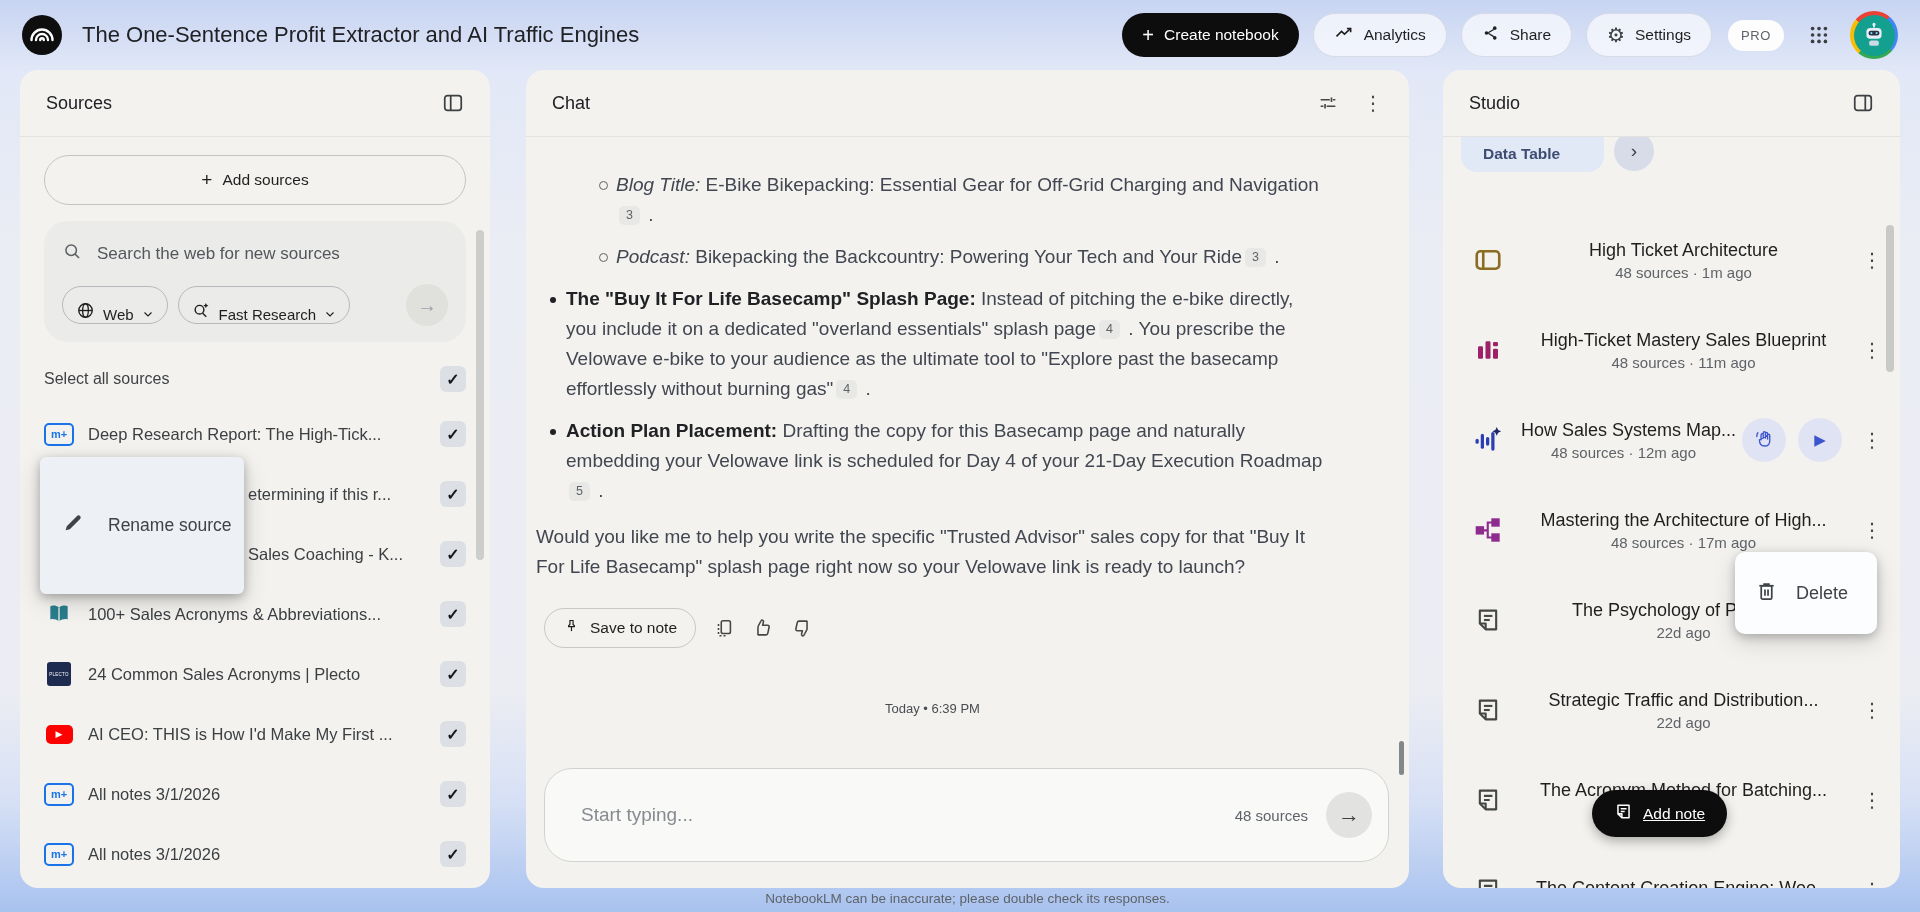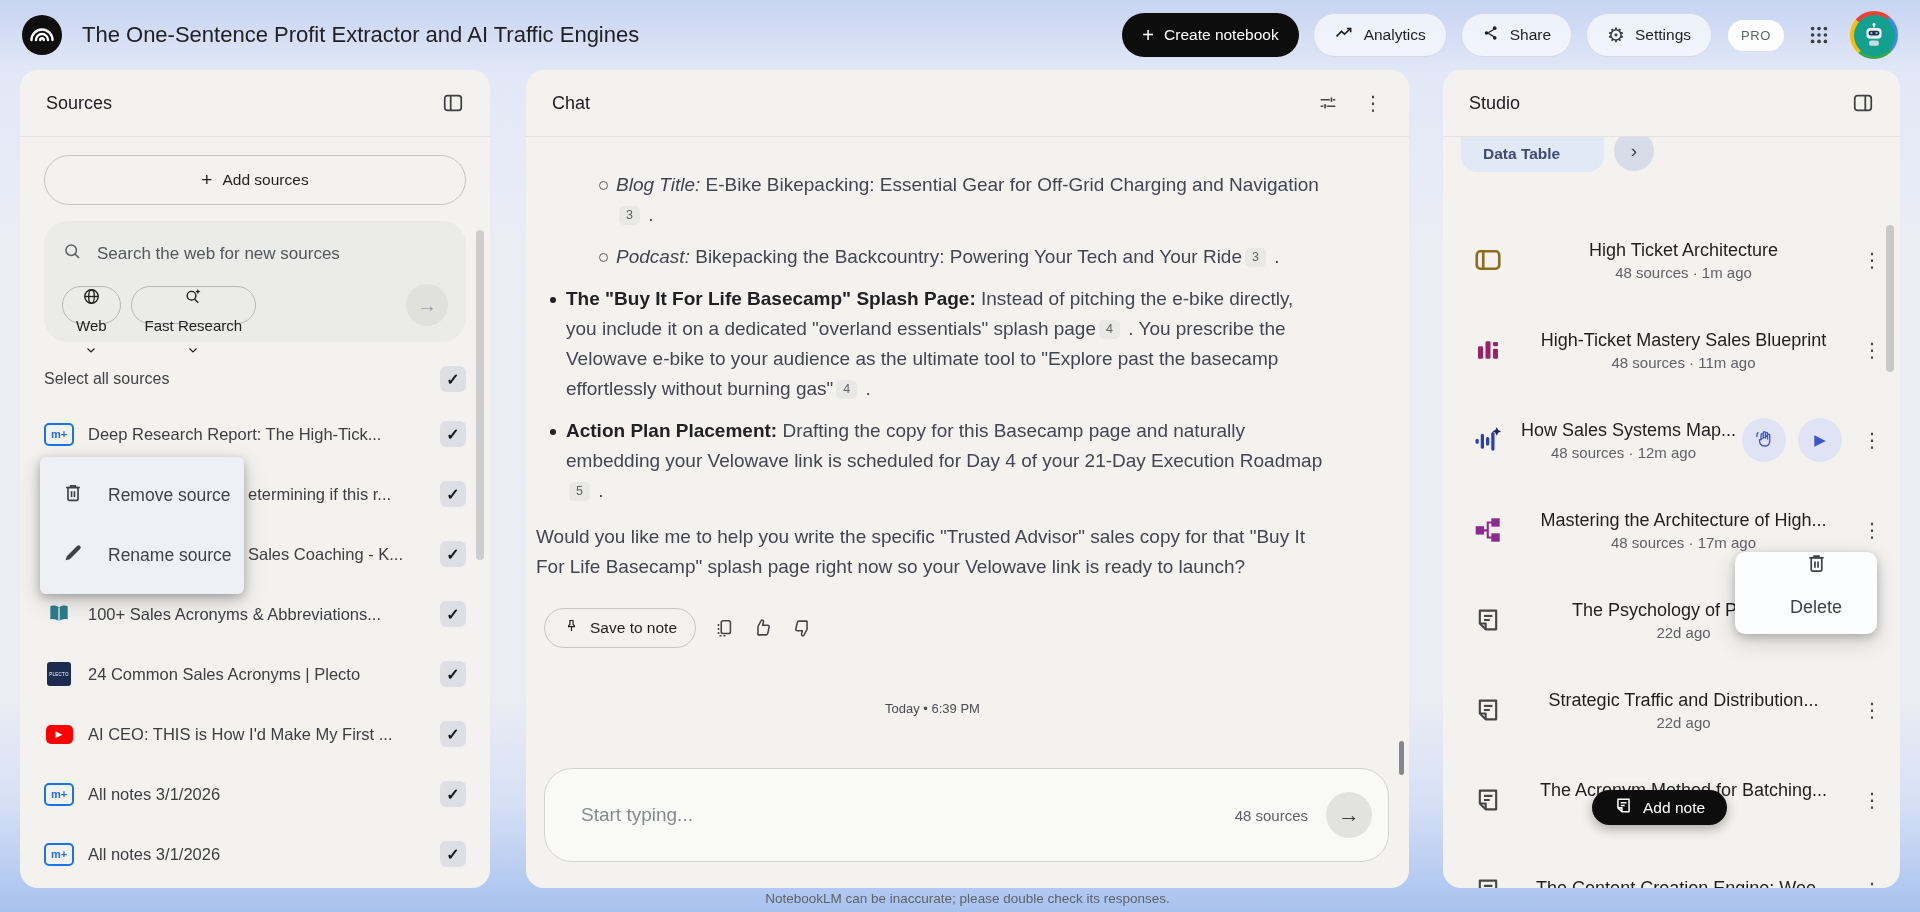--- a/index.html
+++ b/index.html
@@ -38,22 +38,22 @@
   .kebab { font-size:20px; color:#444746; line-height:1; letter-spacing:0; }
 
   
   .add-src { margin:18px 24px 0; height:50px; border:1px solid #c2c4c6; border-radius:25px; background:transparent;
              display:flex; align-items:center; justify-content:center; gap:10px; font-size:15.5px; color:#1f1f1f; width:calc(100% - 48px); cursor:pointer; }
   .add-src .plus { font-size:19px; }
   .search-card { margin:16px 24px 0; background:#ebebe9; border-radius:24px; padding:20px 18px 16px; }
   .search-row { display:flex; align-items:center; gap:14px; }
   .search-ph { font-size:17px; color:#53575c; }
   .filter-row { margin-top:18px; display:flex; align-items:center; gap:10px; }
-  .fpill { height:38px; border:1px solid #b7b9bc; border-radius:19px; background:transparent; display:flex; align-items:center; gap:8px;
-           padding:0 13px; font-size:15px; color:#1f1f1f; cursor:pointer;flex-direction:column; }
+  .fpill { height:38px; border:1px solid #b7b9bc; border-radius:19px; background:transparent; display:flex; align-items:flex-end; gap:8px;
+           padding:0 13px; font-size:15px; color:#1f1f1f; cursor:pointer; }
   .go-circle { margin-left:auto; width:42px; height:42px; border-radius:50%; background:#e0e0dd; border:none; color:#9aa0a6;
                font-size:20px; display:flex; align-items:center; justify-content:center; cursor:pointer; }
   .selrow { margin:24px 24px 0; display:flex; align-items:center; justify-content:space-between; }
   .selrow .lbl { font-size:16px; color:#3f4246; }
   .cbox { width:26px; height:26px; border-radius:6px; background:#dce0e5; color:#17191c; font-size:16px; font-weight:bold;
           display:flex; align-items:center; justify-content:center; cursor:pointer; flex:none; }
   .srclist { margin-top:12px; }
   .srow { height:60px; display:flex; align-items:center; gap:14px; padding:0 24px; cursor:pointer; }
   .srow .fav { width:30px; display:flex; align-items:center; justify-content:center; flex:none; }
   .srow .stitle { flex:1; font-size:16.5px; color:#3c4043; white-space:nowrap; overflow:hidden; }
@@ -113,25 +113,25 @@
   .strow .sic { width:34px; display:flex; align-items:center; justify-content:center; flex:none; }
   .strow .tcol { flex:1; min-width:0;text-align:center; }
   .strow .ttl { font-size:18px; color:#1f1f1f; white-space:nowrap; overflow:hidden; }
   .strow .meta { font-size:15px; color:#5f6368; margin-top:3px; }
   .rbtn { width:44px; height:44px; border-radius:50%; background:#dfe3f4; border:none; display:flex; align-items:center;
           justify-content:center; cursor:pointer; flex:none; }
   .rbtn .play-glyph { color:#3d55cc; font-size:15px; }
   .abtns { display:flex; gap:12px; margin-right:4px; }
   .del-menu { position:absolute; left:1735px; top:552px; width:142px; height:82px; background:#fcfdfe; border-radius:10px;
               box-shadow:0 3px 10px rgba(0,0,0,.22), 0 8px 24px rgba(0,0,0,.14); z-index:40;
-              display:flex; align-items:center; gap:18px; padding-left:20px; cursor:pointer;flex-direction:column; }
+              display:flex; align-items:center; gap:18px; padding-left:20px; cursor:pointer; }
   .del-menu .dtext { font-size:18px; color:#3f4246; }
-  .addnote { position:absolute; left:1592px; top:790px; height:35px; border-radius:24px; background:#0d0d0e; border:none; color:#fff;
+  .addnote { position:absolute; left:1592px; top:790px; height:47px; border-radius:24px; background:#0d0d0e; border:none; color:#fff;
              display:flex; align-items:center; gap:10px; padding:0 22px; font-size:15.5px; cursor:pointer; z-index:30;
-             box-shadow:0 4px 12px rgba(0,0,0,.3); }
+             box-shadow:0 4px 12px rgba(0,0,0,.3);text-decoration:underline; }
 </style>
 </head>
 <body>
 
 <div class="app">
 
   <div class="header">
     <span class="logo">
       <svg width="40" height="40" viewBox="0 0 40 40">
           <circle cx="20" cy="20" r="20" fill="#0e0e0f"></circle>
@@ -317,32 +317,20 @@
         <span class="stitle">All notes 3/1/2026</span>
         <span class="cbox">✓</span>
       </div>
     </div>
     <div class="sb src"></div>
   </div>
 
   <div class="src-menu">
     <div class="mitem">
       <span>
-        <svg width="22" height="22" viewBox="0 0 24 24" fill="none" stroke="#3f4246" stroke-width="1.8">
-            <path d="M4.5 6h15"></path>
-            <path d="M9.5 6V4.2h5V6"></path>
-            <rect x="6.5" y="6" width="11" height="14" rx="1.5"></rect>
-            <line x1="10.4" y1="10" x2="10.4" y2="16.5"></line>
-            <line x1="13.6" y1="10" x2="13.6" y2="16.5"></line>
-          </svg>
-      </span>
-      <span>Remove source</span>
-    </div>
-    <div class="mitem">
-      <span>
         <svg width="22" height="22" viewBox="0 0 24 24" fill="#3f4246">
             <path d="M4 20l1.2-4.5L16.4 4.3a2.3 2.3 0 0 1 3.3 3.3L8.5 18.8z"></path>
           </svg>
       </span>
       <span>Rename source</span>
     </div>
   </div>
 
   <div class="panel chat">
     <div class="phead">

